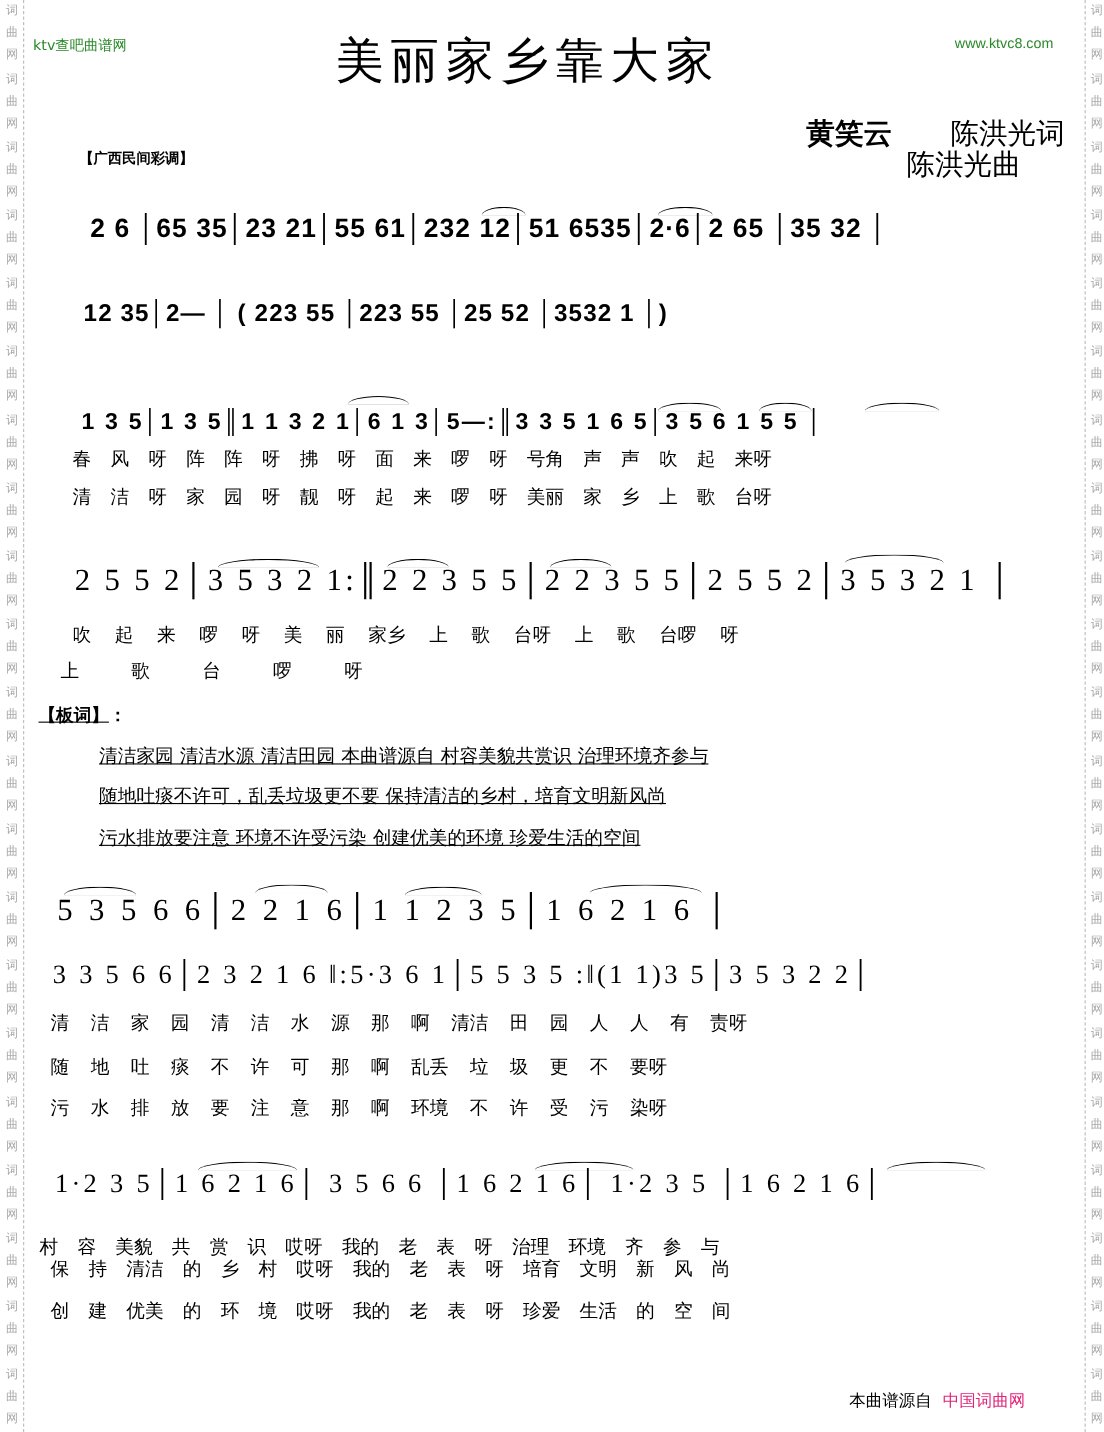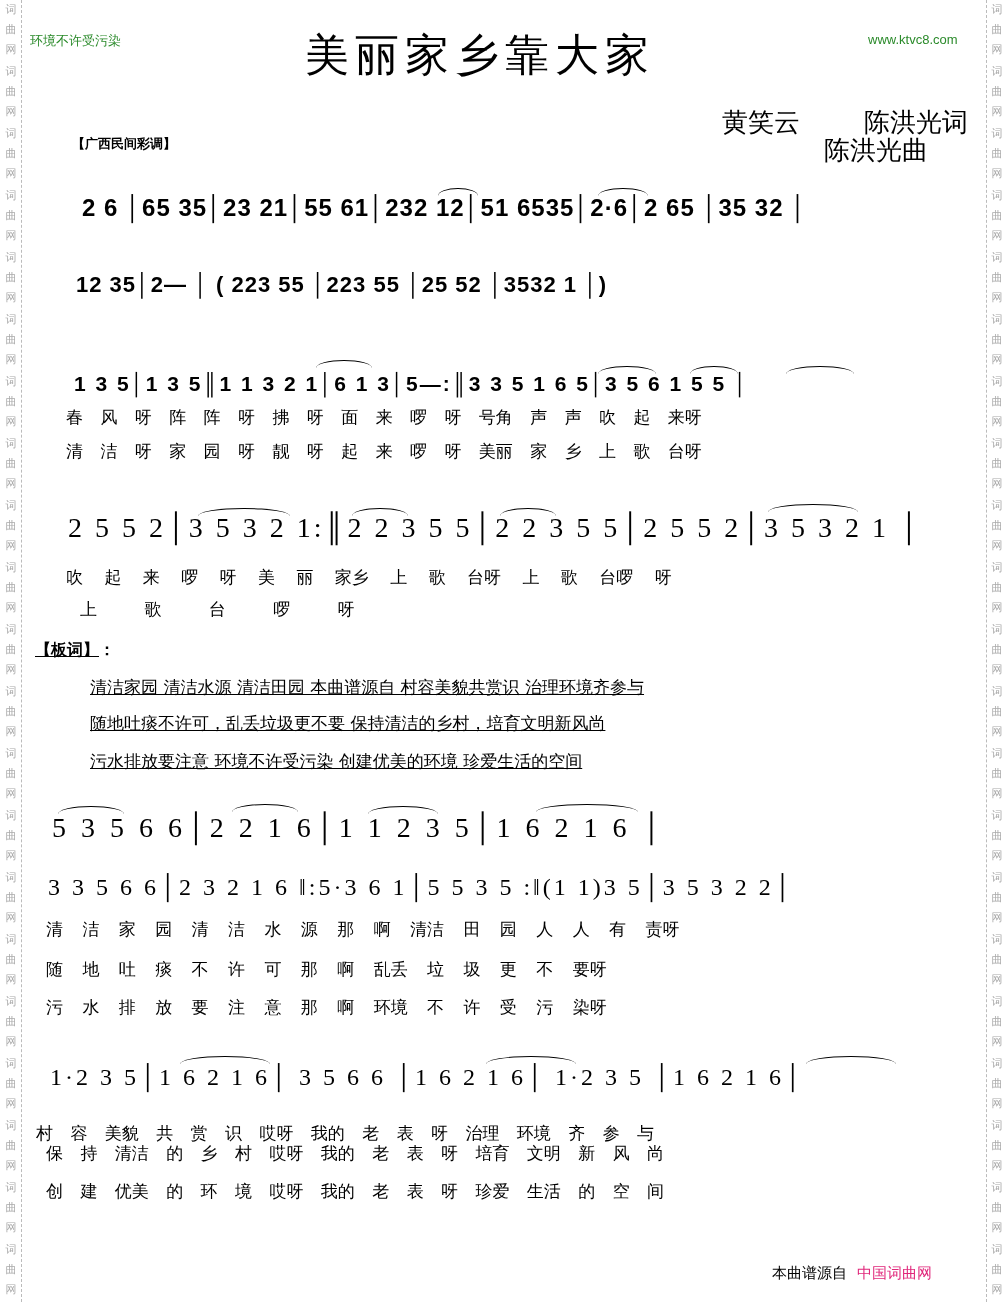--- a/index.html
+++ b/index.html
@@ -11,21 +11,21 @@
   .margin.right { right:0; left:auto; width:18px; border-left:1px dashed #bbb; }
   .wm { position:absolute; font-size:11px; color:#aaa; line-height:20px; width:16px; text-align:center; }
   .margin.left .wm { left:3px; }
   .margin.right .wm { left:2px; }
 
   .site-left { position:absolute; left:30px; top:32px; font-size:13px; color:#2a8a2a; }
   .site-right { position:absolute; left:868px; top:32px; font-size:13px; color:#2a8a2a; font-family:"Liberation Sans", sans-serif; }
   .title { position:absolute; left:305px; top:26px; font-size:44px; letter-spacing:6px; font-family:"DejaVu Sans", sans-serif; font-weight:normal; }
   .genre { position:absolute; left:72px; top:135px; font-size:13px; font-weight:bold; }
   .credits { position:absolute; left:722px; top:108px; font-size:26px; font-family:"DejaVu Serif", serif; line-height:28px; }
-  .credits .singer { position:absolute; left:0; top:0; white-space:nowrap; }
+  .credits .singer { position:absolute; left:11px; top:0; white-space:nowrap;font-weight:bold; }
   .credits .lyr { position:absolute; left:102px; top:0; white-space:nowrap;margin-left:40px; }
   .credits .comp { position:absolute; left:102px; top:28px; white-space:nowrap; }
 
   .row { position:absolute; left:0; width:1004px; }
   .notes { position:absolute; white-space:nowrap; font-family:"Liberation Sans", sans-serif; font-weight:bold; font-size:24px; }
   .notes.serif { font-family:"Liberation Serif", serif; font-weight:normal; font-size:28px; }
   .lyric { position:absolute; white-space:nowrap; font-family:"DejaVu Serif", serif; font-size:17px; }
   .slur { position:absolute; border-top:1.5px solid #000; border-radius:50% 50% 0 0 / 100% 100% 0 0; height:8px; }
 
   .section-label { position:absolute; left:35px; top:640px; font-size:16px; font-weight:bold; font-family:"DejaVu Serif", serif; }
@@ -163,21 +163,21 @@
     <span class="wm" style="top: 1136px;">曲</span>
     <span class="wm" style="top: 1156px;">网</span>
     <span class="wm" style="top: 1178px;">词</span>
     <span class="wm" style="top: 1198px;">曲</span>
     <span class="wm" style="top: 1218px;">网</span>
     <span class="wm" style="top: 1240px;">词</span>
     <span class="wm" style="top: 1260px;">曲</span>
     <span class="wm" style="top: 1280px;">网</span>
   </div>
 
-<div class="site-left">环境不许受污染</div>
+<div class="site-left">ktv查吧曲谱网</div>
 <div class="site-right">www.ktvc8.com</div>
 <h1 class="title">美丽家乡靠大家</h1>
 <div class="genre">【广西民间彩调】</div>
 <div class="credits">
   <span class="singer">黄笑云</span>
   <span class="lyr">陈洪光词</span>
   <span class="comp">陈洪光曲</span>
 </div>
 
 <div class="row" style="top:190px;">
@@ -200,21 +200,21 @@
   <div class="lyric" style="left:66px; top:72px; word-spacing:12px;" id="l3b">清 洁 呀 家 园 呀 靓 呀 起 来 啰 呀 美丽 家 乡 上 歌 台呀</div>
 </div>
 
 <div class="row" style="top:512px;">
   <div class="notes serif" style="left:68px; top:0px; font-size:28px; letter-spacing:3px;">2 5  5 2│3 5 3 2  1:║2 2 3  5 5│2 2 3  5 5│2 5  5 2│3 5 3 2  1  │</div>
   <div class="slur" style="left:198px; top:-4px; width:92px;"></div>
   <div class="slur" style="left:352px; top:-4px; width:56px;"></div>
   <div class="slur" style="left:500px; top:-4px; width:56px;"></div>
   <div class="slur" style="left:768px; top:-8px; width:90px;"></div>
   <div class="lyric" style="left:66px; top:54px; word-spacing:16px;" id="l4a">吹 起 来 啰 呀 美 丽 家乡 上 歌 台呀 上 歌 台啰 呀</div>
-  <div class="lyric" style="left:80px; top:86px; word-spacing:42px;text-align:right;" id="l4b">上 歌 台 啰 呀</div>
+  <div class="lyric" style="left:55px; top:86px; word-spacing:42px;text-align:right;" id="l4b">上 歌 台 啰 呀</div>
 </div>
 
 <div class="section-label">
   <span class="u">【板词】</span><span>：</span>
 </div>
 <div class="verse" style="top:676px;">清洁家园 清洁水源   清洁田园   本曲谱源自  村容美貌共赏识  治理环境齐参与</div>
 <div class="verse" style="top:712px;">随地吐痰不许可，乱丢垃圾更不要    保持清洁的乡村，培育文明新风尚</div>
 <div class="verse" style="top:750px;">污水排放要注意  环境不许受污染  创建优美的环境  珍爱生活的空间</div>
 
 <div class="row" style="top:812px;">

